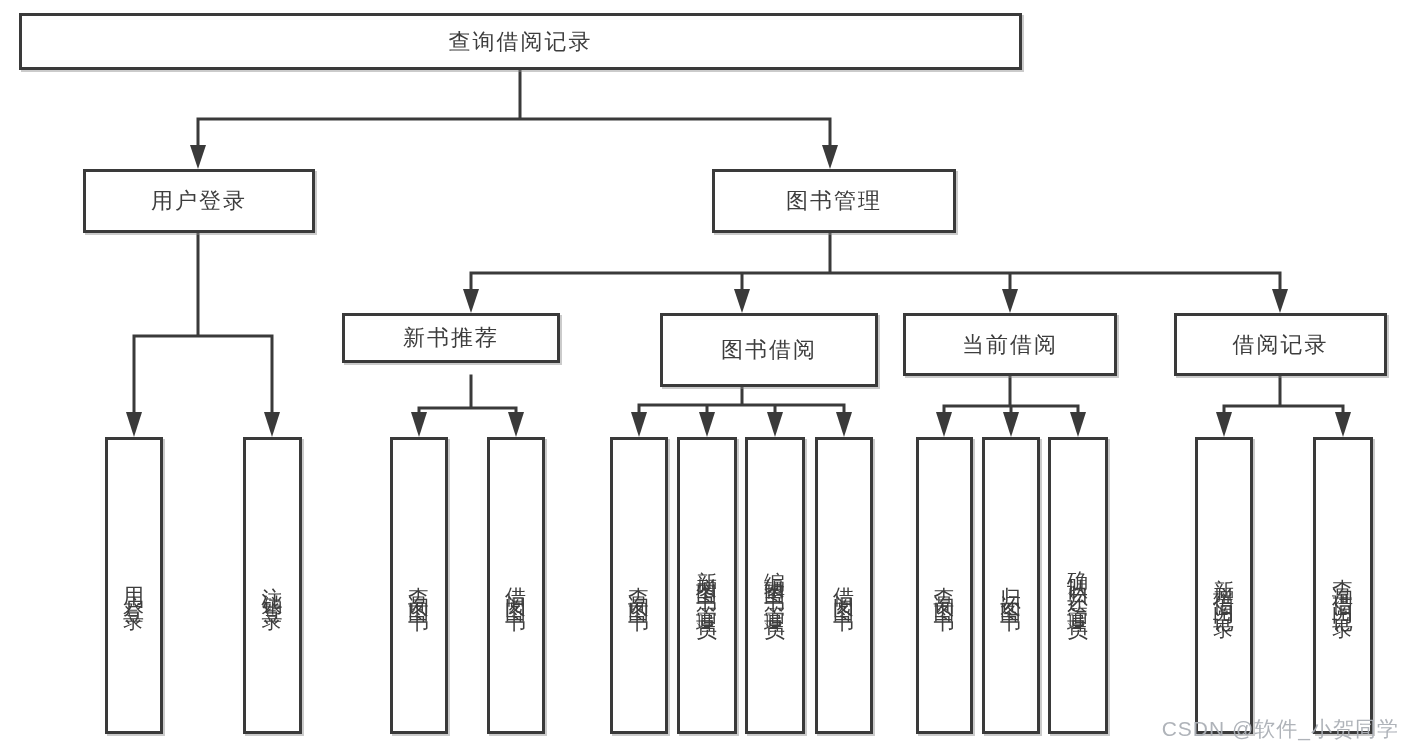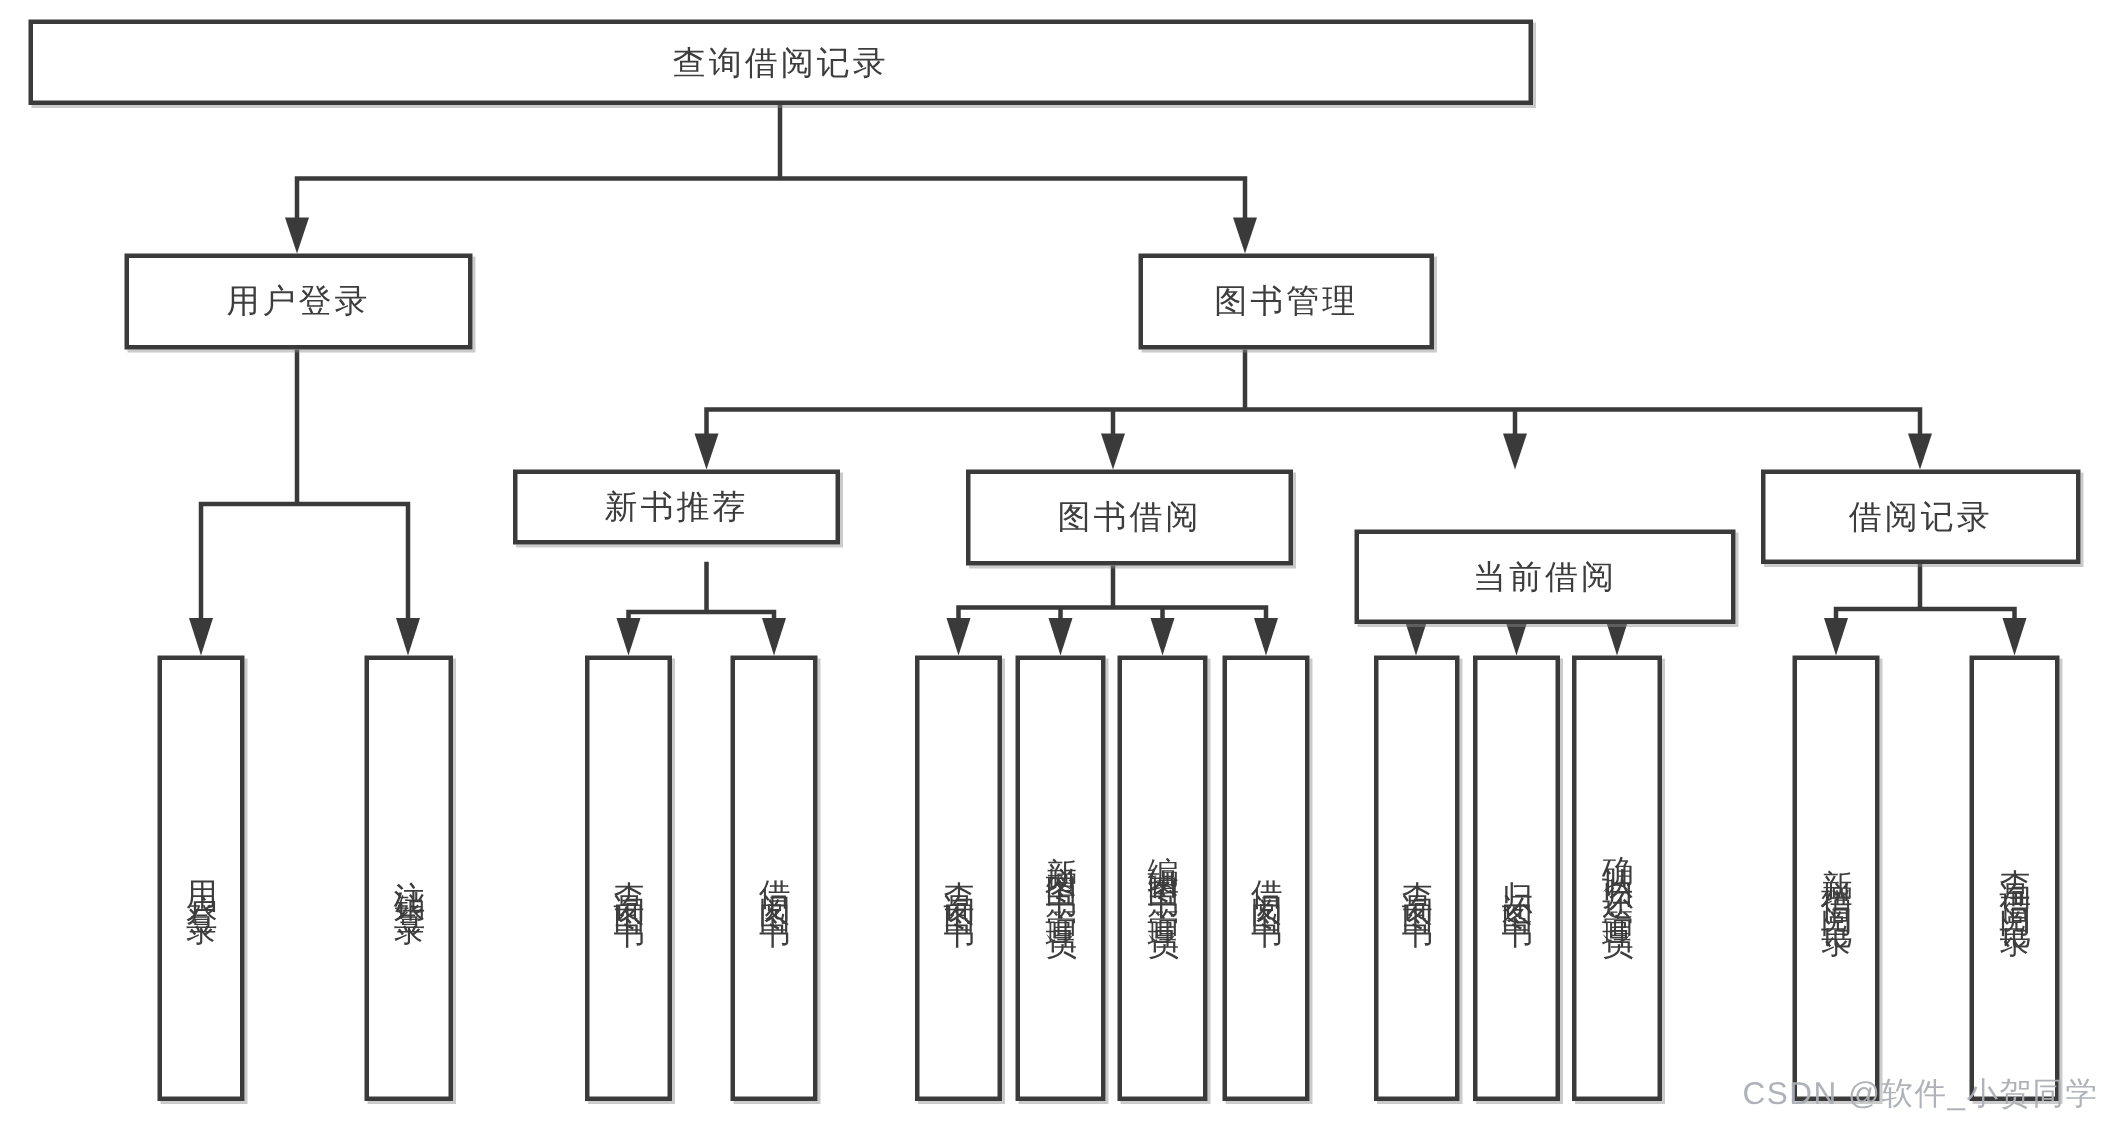--- a/index.html
+++ b/index.html
@@ -109,31 +109,31 @@
     </g>
   </svg>
 
   <div class="hbox" style="left:19px; top:13px; width:1003px; height:57px;">
     <span>查询借阅记录</span>
   </div>
 
   <div class="hbox" style="left:83px; top:169px; width:232px; height:64px;">
     <span>用户登录</span>
   </div>
-  <div class="hbox" style="left:712px; top:169px; width:197px; height:64px;margin-left:47px;">
+  <div class="hbox" style="left:712px; top:169px; width:244px; height:64px;">
     <span>图书管理</span>
   </div>
 
   <div class="hbox" style="left:342px; top:313px; width:218px; height:50px;">
     <span>新书推荐</span>
   </div>
-  <div class="hbox" style="left:644px; top:313px; width:218px; height:64px;align-items:center;">
+  <div class="hbox" style="left:660px; top:313px; width:218px; height:74px;align-items:center;">
     <span>图书借阅</span>
   </div>
-  <div class="hbox" style="left:903px; top:313px; width:254px; height:63px;margin-top:40px;">
+  <div class="hbox" style="left:903px; top:313px; width:214px; height:63px;">
     <span>当前借阅</span>
   </div>
   <div class="hbox" style="left:1174px; top:313px; width:213px; height:63px;">
     <span>借阅记录</span>
   </div>
 
   <div class="vbox" style="left:105px; width:58px;">
     <span>用户登录</span>
   </div>
   <div class="vbox" style="left:243px; width:59px;">

